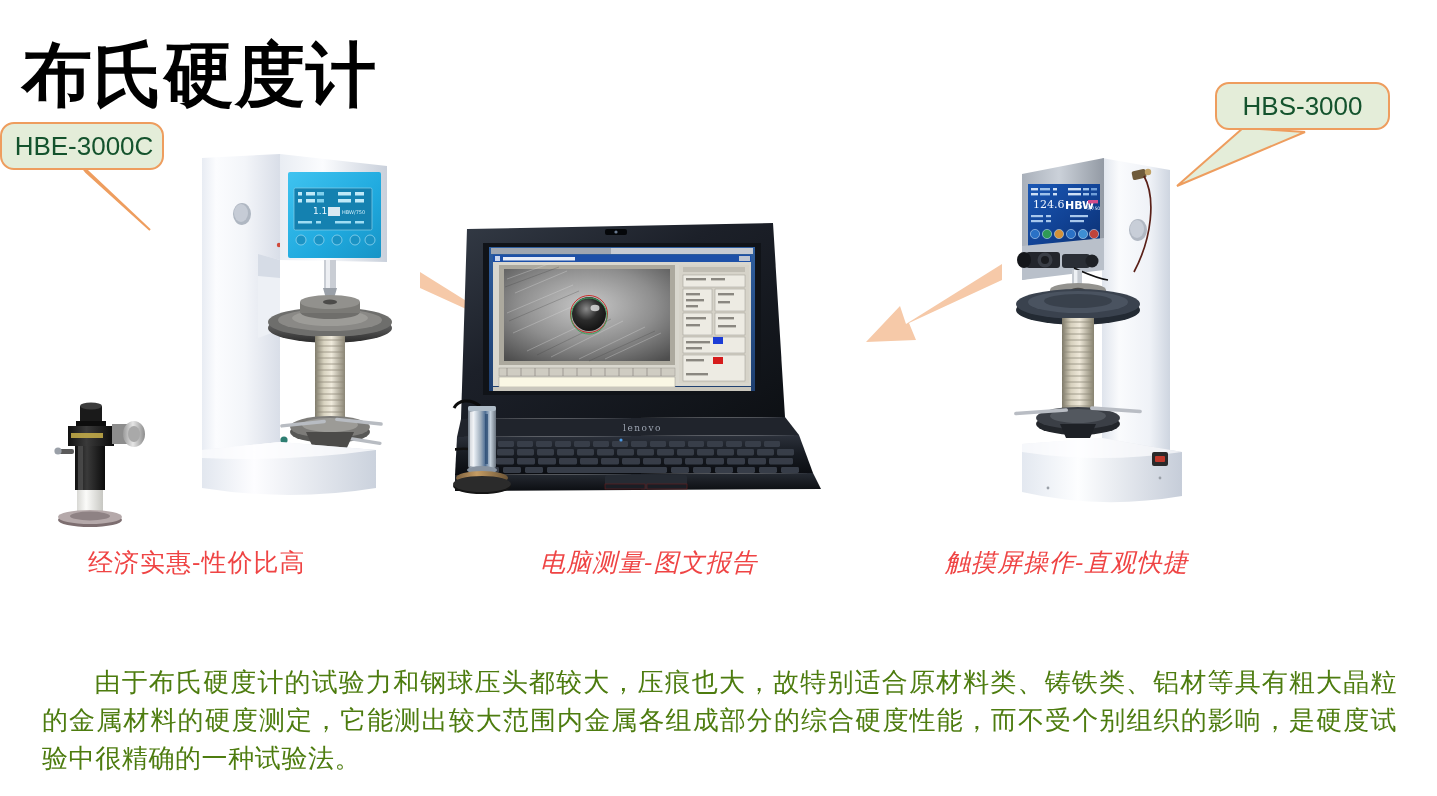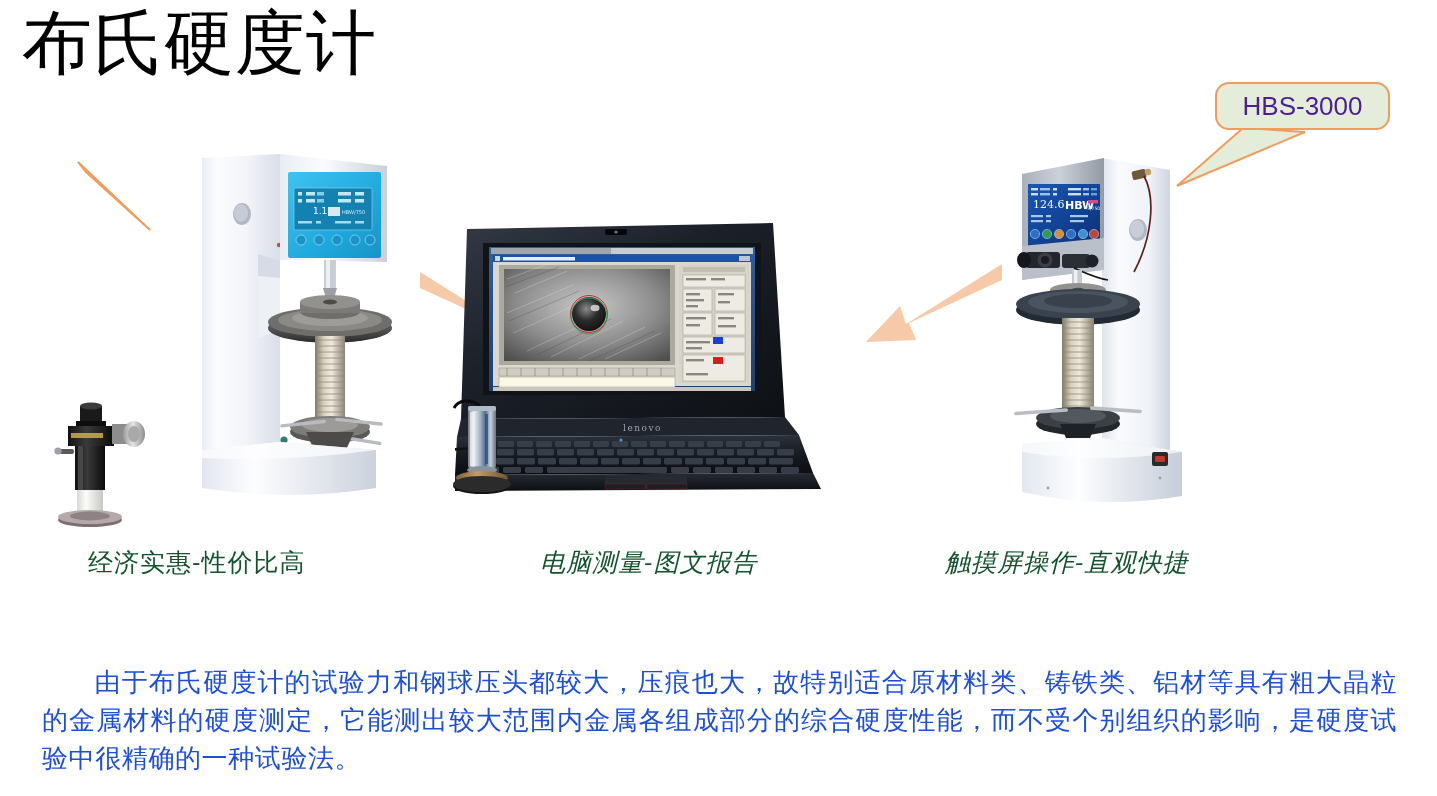--- a/index.html
+++ b/index.html
@@ -10,38 +10,38 @@
   body {
     width: 1437px; height: 796px;
     position: relative;
     overflow: hidden;
     font-family: "Liberation Sans", "DejaVu Sans", sans-serif;
   }
 
   
   #page-title {
     position: absolute;
-    left: 22px; top: 0;
+    left: 22px; top: 32px;
     font-family: "DejaVu Sans", sans-serif;
-    font-weight: 400;
+    font-weight: 700;
     font-size: 70px;
     line-height: 86px;
     letter-spacing: 1px;
     color: #000000;
     white-space: nowrap;
   }
 
   
   .callout { position: absolute; }
   .callout .bubble {
     position: absolute;
     background: #E4EDD9;
     border: 2px solid #EE9D5E;
     border-radius: 14px;
-    color: #4c1d95;
+    color: #14532d;
     font-size: 26px;
     line-height: 1;
     display: flex;
     align-items: center;
     justify-content: center;
     white-space: nowrap;
     z-index: 2;
   }
   .callout svg { position: absolute; overflow: visible; z-index: 1; }
 
@@ -63,55 +63,56 @@
   
   #laptop-figure { left: 455px; top: 221px; width: 390px; height: 270px; }
   
   #usb-microscope { left: 452px; top: 398px; width: 62px; height: 98px; }
 
   
   .caption {
     position: absolute;
     font-family: "DejaVu Serif", "Liberation Serif", serif;
     font-size: 25px;
-    color: #14532d;
+    color: #ef4444;
     white-space: nowrap;
     letter-spacing: 1px;
   }
   #caption-1 { left: 88px;  top: 546px; }
   #caption-2 { left: 540px; top: 546px; font-style: italic; }
   #caption-3 { left: 945px; top: 546px; font-style: italic; }
 
   
   #body-paragraph {
     position: absolute;
     left: 42px; top: 663px;
     width: 1355px;
     font-family: "DejaVu Serif", "Liberation Serif", serif;
     font-size: 26px;
     line-height: 38px;
-    color: #1d4ed8;
+    color: #4d7c0f;
     text-align: justify;
     text-justify: inter-ideograph;
     letter-spacing: 0.6px;
   }
   #body-paragraph .indent { display: inline-block; width: 52px; }
 
   
   svg.dev { display: block; width: 100%; height: 100%; }
 </style>
 </head>
 <body>
 
 <div id="page-title">布氏硬度计</div>
 
 <div class="callout" id="callout-hbe">
   <svg viewBox="0 0 250 120">
     <polygon points="78,40 150,108 86,50" fill="#E4EDD9" stroke="#EE9D5E" stroke-width="2"></polygon>
   </svg>
+  <div class="bubble">HBE-3000C</div>
 </div>
 
 <div class="callout" id="callout-hbs">
   <svg viewBox="0 0 242 110">
     <polygon points="48,46 -18,104 110,50" fill="#E4EDD9" stroke="#EE9D5E" stroke-width="2"></polygon>
   </svg>
   <div class="bubble">HBS-3000</div>
 </div>
 
 <div class="figure" id="machine-hbe">

